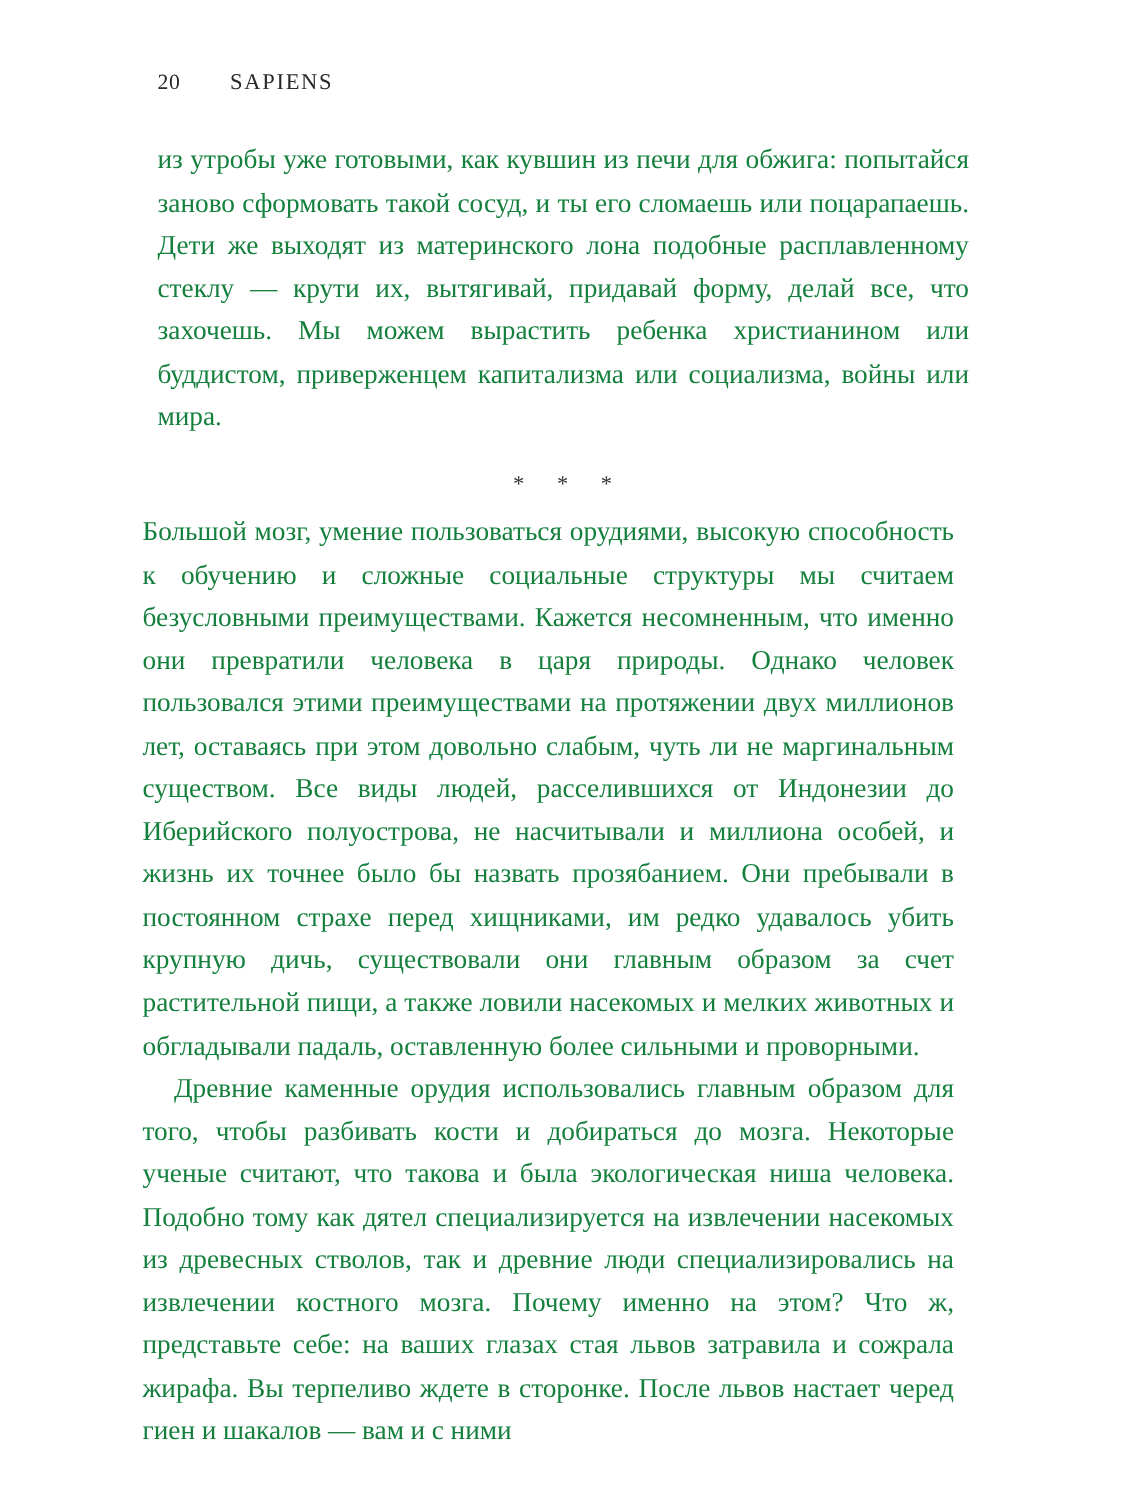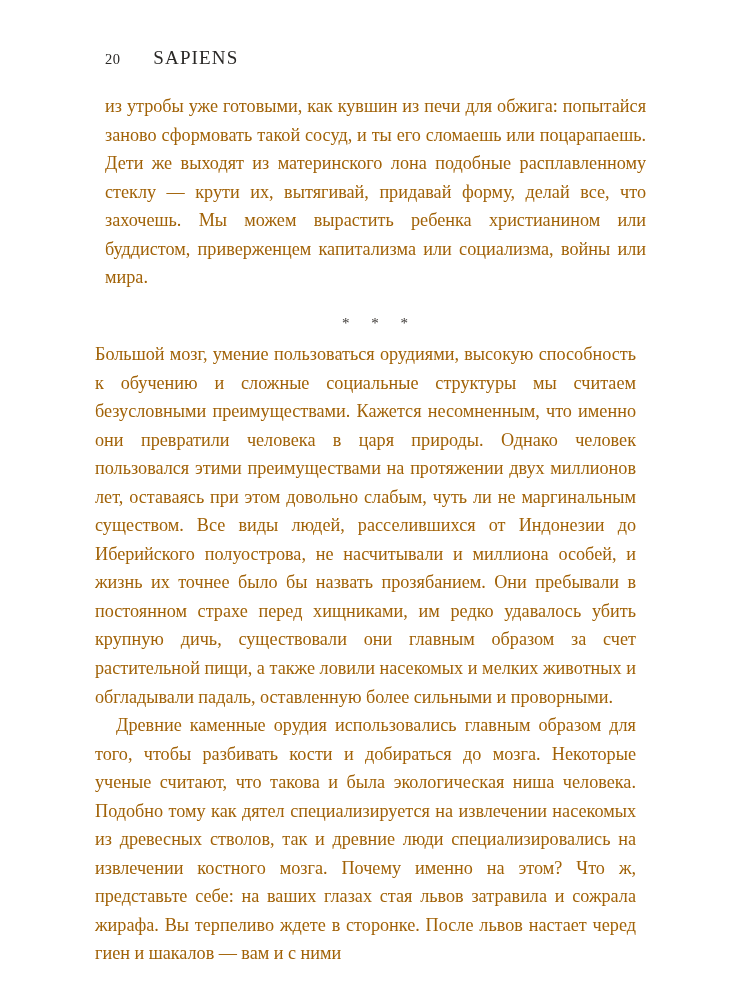--- a/index.html
+++ b/index.html
@@ -32,39 +32,39 @@
     white-space: nowrap;
   }
   .folio {
     font-size: 14.5px;
     letter-spacing: 0.4px;
     color: #2a2826;
     font-variant-numeric: oldstyle-nums;
   }
   .head-title {
     margin-left: 33px;
-    font-size: 19px;
+    font-size: 15px;
     letter-spacing: 1.15px;
     color: #2a2826;
   }
 
   
   .text-block {
     position: absolute;
     left: 105px;
     top: 92px;
     width: 541px;
   }
   .para {
     margin: 0;
     font-size: 18.2px;
     line-height: 28.55px;
     text-align: justify;
     text-justify: inter-word;
-    color: #a16207;
+    color: #15803d;
     hyphens: manual;
     word-spacing: -0.1px;
   }
   .para.first-para { text-indent: 0; }
   .para.indent { text-indent: 21px; }
 
   
   .divider {
     position: absolute;
     left: 0;

